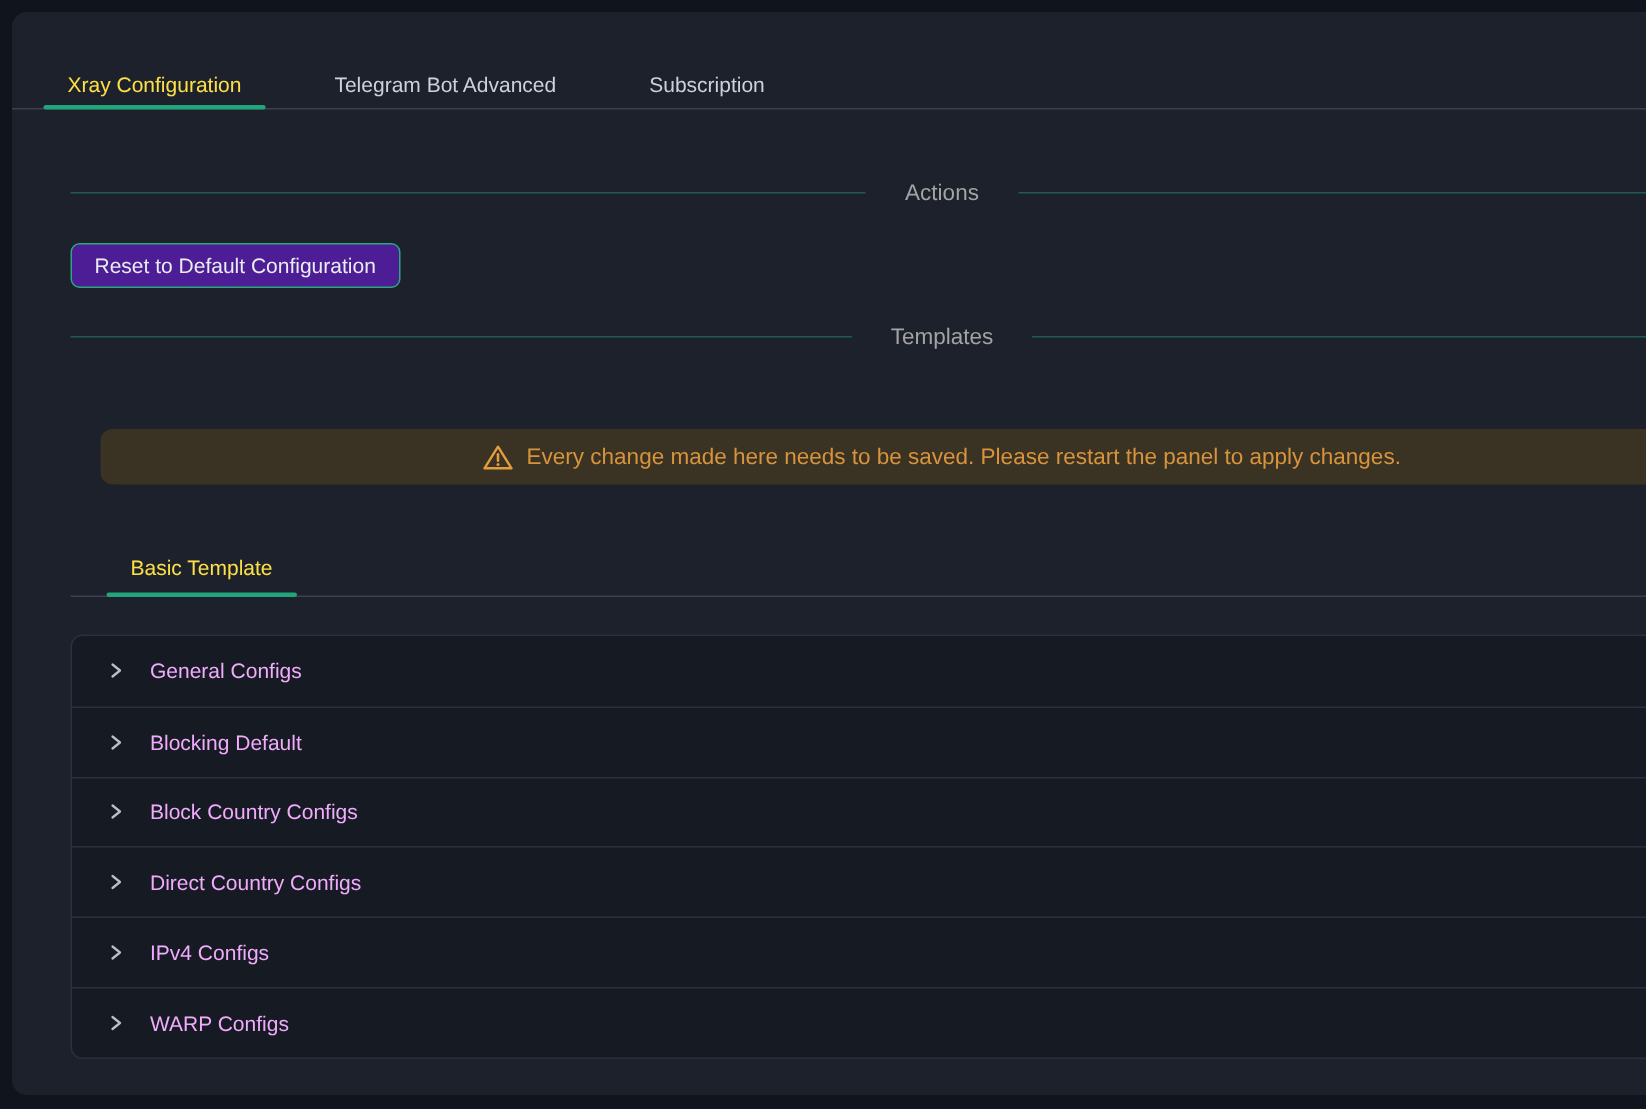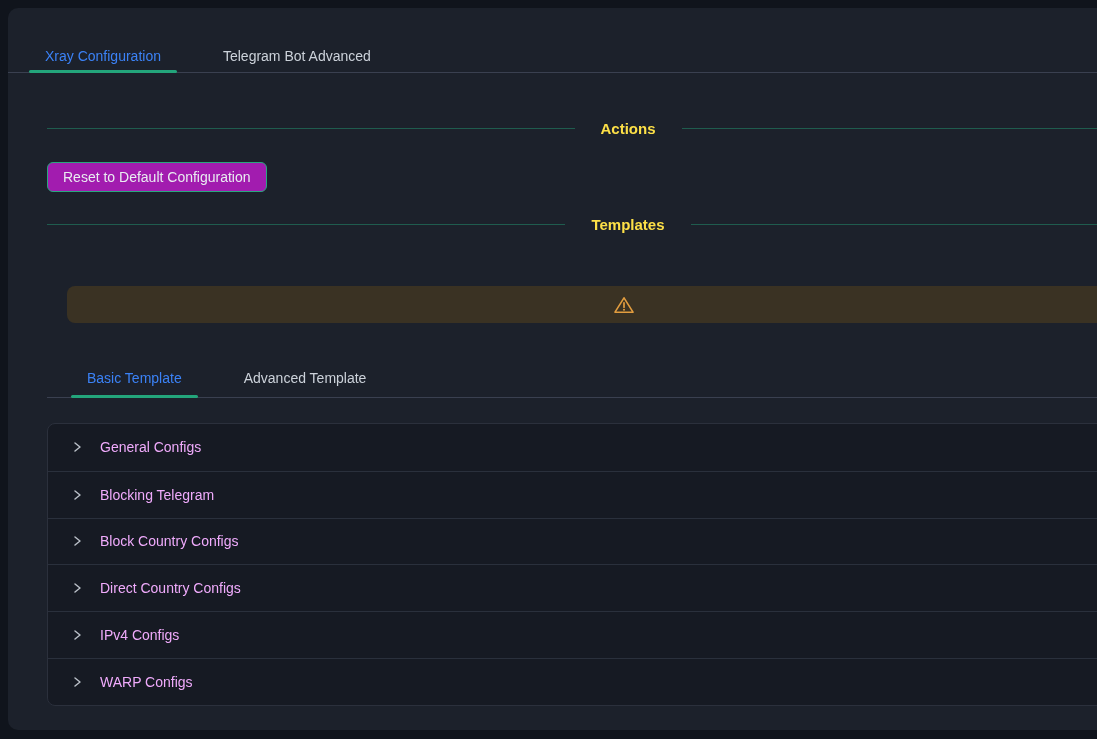--- a/index.html
+++ b/index.html
@@ -35,21 +35,21 @@
   .tabs-top { margin-top: 30px; padding-left: 21px; }
   .tab {
     position: relative;
     padding: 8px 16px 6px 16px;
     font-size: 14px;
     line-height: 20px;
     color: #ccd2da;
     cursor: pointer;
     white-space: nowrap;
   }
-  .tab.active { color: #3b82f6; }
+  .tab.active { color: #fde047; }
   .tab.active::after {
     content: "";
     position: absolute;
     left: 0; right: 0; bottom: -1px;
     height: 3px;
     background: #23a57b;
     border-radius: 2px;
   }
 
   
@@ -65,36 +65,36 @@
   }
   .divider .line {
     flex: 1;
     height: 1px;
     background: rgba(35, 165, 123, 0.45);
   }
   .divider .divider-label {
     margin: 0 26px;
     font-size: 15px;
     line-height: 21px;
-    font-weight: bold;
-    color: #fde047;
+    font-weight: normal;
+    color: #a3a3a3;
     white-space: nowrap;
   }
   .divider-actions { margin-top: 45px; }
   .divider-templates { margin-top: 22px; }
 
   .btn-reset {
     display: inline-block;
     margin-top: 23px;
     height: 30px;
     padding: 0 15px;
     font-family: "Liberation Sans", "DejaVu Sans", sans-serif;
     font-size: 14px;
     color: #e9ecf1;
-    background: #a21caf;
+    background: #4c1d95;
     border: 1px solid #2aa77e;
     border-radius: 6px;
     cursor: pointer;
   }
 
   .alert-warning {
     margin-top: 51px;
     margin-left: 20px;
     width: 1122px;
     height: 37px;
@@ -143,20 +143,21 @@
   }
 </style>
 </head>
 <body>
 
 <div class="card">
 
   <div class="tabs tabs-top">
     <div class="tab active">Xray Configuration</div>
     <div class="tab">Telegram Bot Advanced</div>
+    <div class="tab">Subscription</div>
   </div>
 
   <div class="content">
 
     <div class="divider divider-actions">
       <span class="line"></span>
       <span class="divider-label">Actions</span>
       <span class="line"></span>
     </div>
 
@@ -169,45 +170,45 @@
     </div>
 
     <div class="alert-warning">
       <span class="warn-icon">
         <svg width="20" height="18" viewBox="0 0 20 18">
           <path d="M10 1.8 L19 16.2 H1 Z" fill="none" stroke="#e29d3f" stroke-width="1.6" stroke-linejoin="round"></path>
           <line x1="10" y1="6.8" x2="10" y2="11.2" stroke="#e29d3f" stroke-width="1.7" stroke-linecap="round"></line>
           <circle cx="10" cy="13.7" r="1" fill="#e29d3f"></circle>
         </svg>
       </span>
+      <span>Every change made here needs to be saved. Please restart the panel to apply changes.</span>
     </div>
 
     <div class="tabs tabs-sub">
       <div class="tab active">Basic Template</div>
-      <div class="tab">Advanced Template</div>
     </div>
 
     <div class="collapse">
 
       <div class="collapse-item">
         <span class="chev">
           <svg width="12" height="12" viewBox="0 0 12 12">
               <polyline points="4,2 9,6 4,10" fill="none" stroke="#b9bfc7" stroke-width="1.5" stroke-linecap="round" stroke-linejoin="round"></polyline>
             </svg>
         </span>
         <span class="collapse-label">General Configs</span>
       </div>
 
       <div class="collapse-item">
         <span class="chev">
           <svg width="12" height="12" viewBox="0 0 12 12">
               <polyline points="4,2 9,6 4,10" fill="none" stroke="#b9bfc7" stroke-width="1.5" stroke-linecap="round" stroke-linejoin="round"></polyline>
             </svg>
         </span>
-        <span class="collapse-label">Blocking Telegram</span>
+        <span class="collapse-label">Blocking Default</span>
       </div>
 
       <div class="collapse-item">
         <span class="chev">
           <svg width="12" height="12" viewBox="0 0 12 12">
               <polyline points="4,2 9,6 4,10" fill="none" stroke="#b9bfc7" stroke-width="1.5" stroke-linecap="round" stroke-linejoin="round"></polyline>
             </svg>
         </span>
         <span class="collapse-label">Block Country Configs</span>
       </div>

